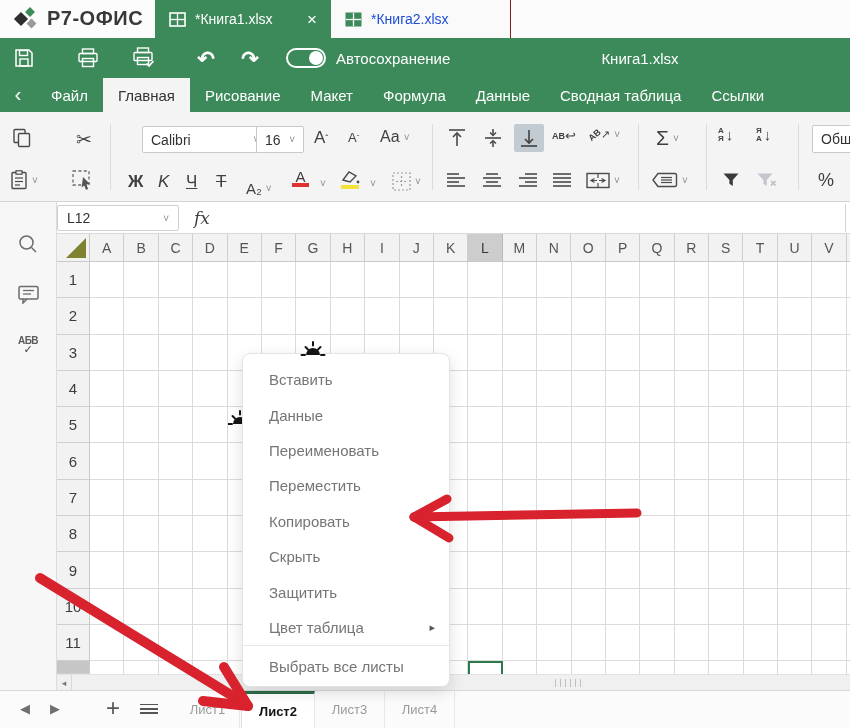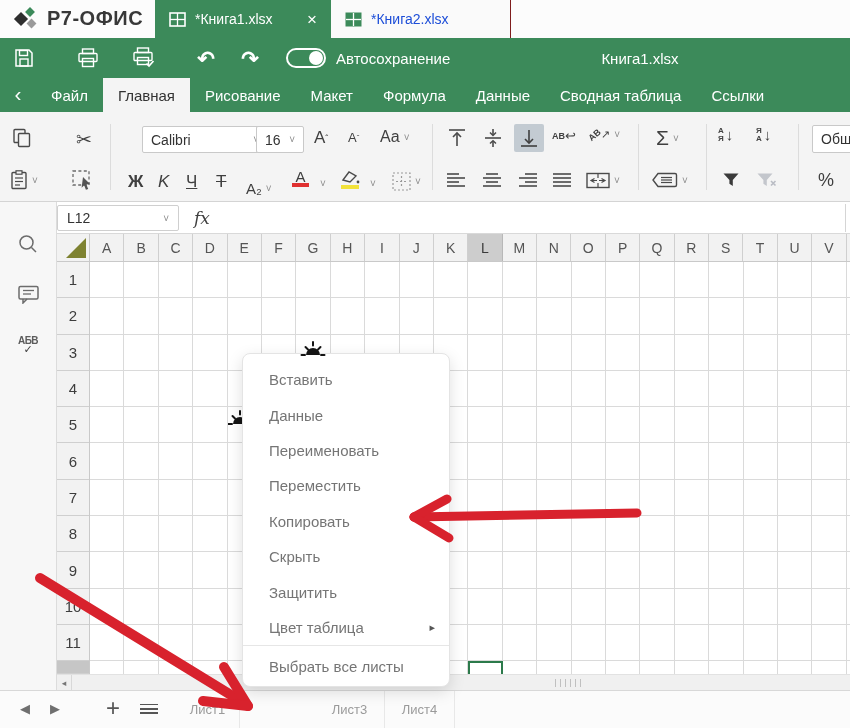--- a/index.html
+++ b/index.html
@@ -492,20 +492,21 @@
     <div class="hs-btn">◂</div>
     <div class="hs-handle"></div>
   </div>
 
   <div class="sheetbar">
     <div class="sb-nav" style="left:20px;">◀</div>
     <div class="sb-nav" style="left:50px;">▶</div>
     <div class="sb-plus">+</div>
     <div class="sb-list"></div>
     <div class="stab" style="left:176px;width:64px;">Лист1</div>
+    <div class="stab active" style="left:241px;width:74px;">Лист2</div>
     <div class="stab" style="left:315px;width:70px;">Лист3</div>
     <div class="stab" style="left:385px;width:70px;">Лист4</div>
   </div>
 
   <div class="burst-under">
     <svg width="24" height="24" viewBox="0 0 24 24">
       <path d="M5 15 A 7 7 0 0 1 19 15 Z" fill="#141414"></path>
       <g stroke="#141414" stroke-width="2" stroke-linecap="round">
         <line x1="0.5" y1="15" x2="4" y2="15"></line>
           <line x1="20" y1="15" x2="23.5" y2="15"></line>

